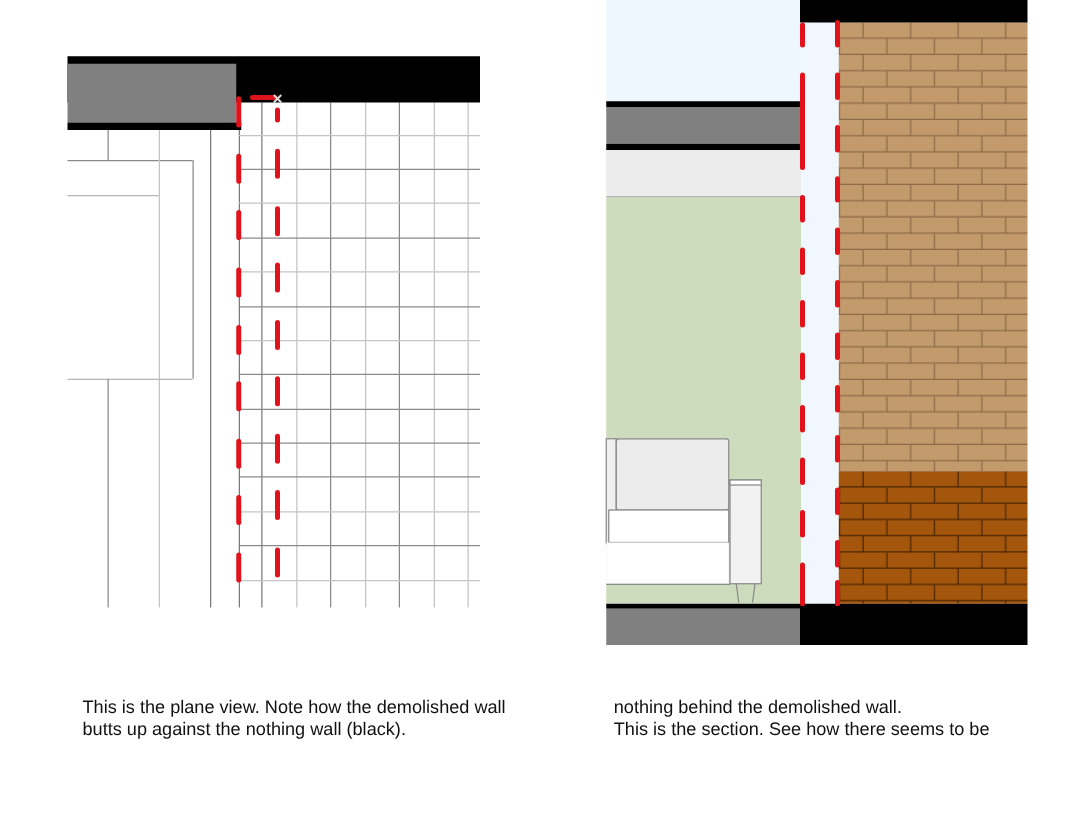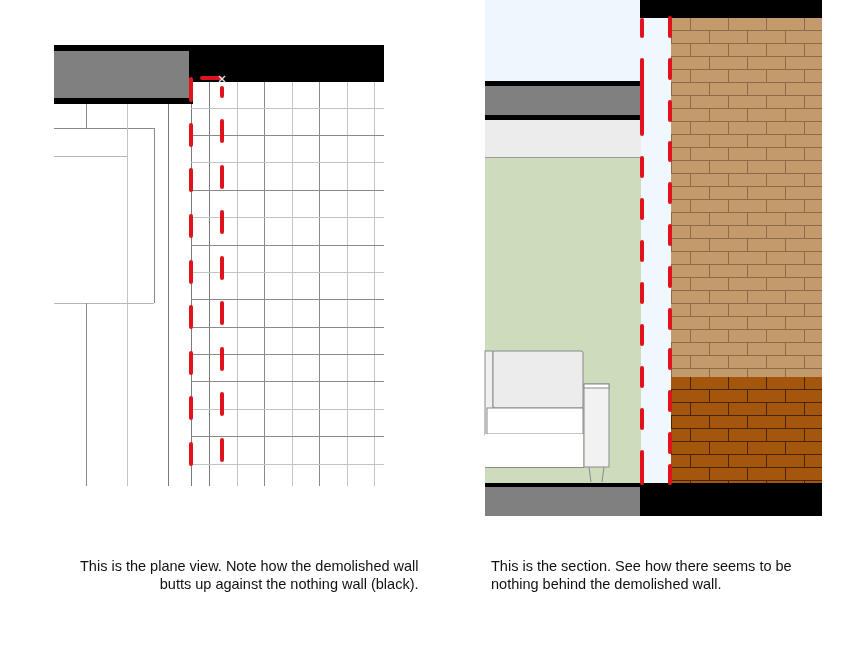--- a/index.html
+++ b/index.html
@@ -75,21 +75,21 @@
       <line x1="222" y1="394" x2="222" y2="414"></line>
       <line x1="222" y1="440" x2="222" y2="460"></line>
     </g>
     <g stroke="#ddd" stroke-width="1.5">
       <line x1="219" y1="76" x2="225" y2="82"></line>
       <line x1="225" y1="76" x2="219" y2="82"></line>
     </g>
   </svg>
 </div>
 
-<div class="caption" style="left:80px;top:557px;text-align:right;">
+<div class="caption" style="left:66px;top:557px;">
   <div>This is the plane view. Note how the demolished wall</div>
   <div>butts up against the nothing wall (black).</div>
 </div>
 
 <div class="abs" style="left:0;top:0;width:856px;height:530px;">
   <svg width="856" height="530">
     <defs>
       <pattern id="brickLight" x="671" y="18" width="76" height="26" patternUnits="userSpaceOnUse">
         <rect width="76" height="26" fill="#c29a6b"></rect>
         <line x1="0" y1="12.5" x2="76" y2="12.5" stroke="#8d6b48" stroke-width="1"></line>
@@ -162,15 +162,15 @@
       <line x1="670" y1="310" x2="670" y2="328"></line>
       <line x1="670" y1="350" x2="670" y2="368"></line>
       <line x1="670" y1="392" x2="670" y2="410"></line>
       <line x1="670" y1="434" x2="670" y2="452"></line>
       <line x1="670" y1="466" x2="670" y2="483"></line>
     </g>
   </svg>
 </div>
 
 <div class="caption" style="left:491px;top:557px;">
+  <div>nothing behind the demolished wall.</div>
   <div>This is the section. See how there seems to be</div>
-  <div>nothing behind the demolished wall.</div>
 </div>
 
 </body></html>

